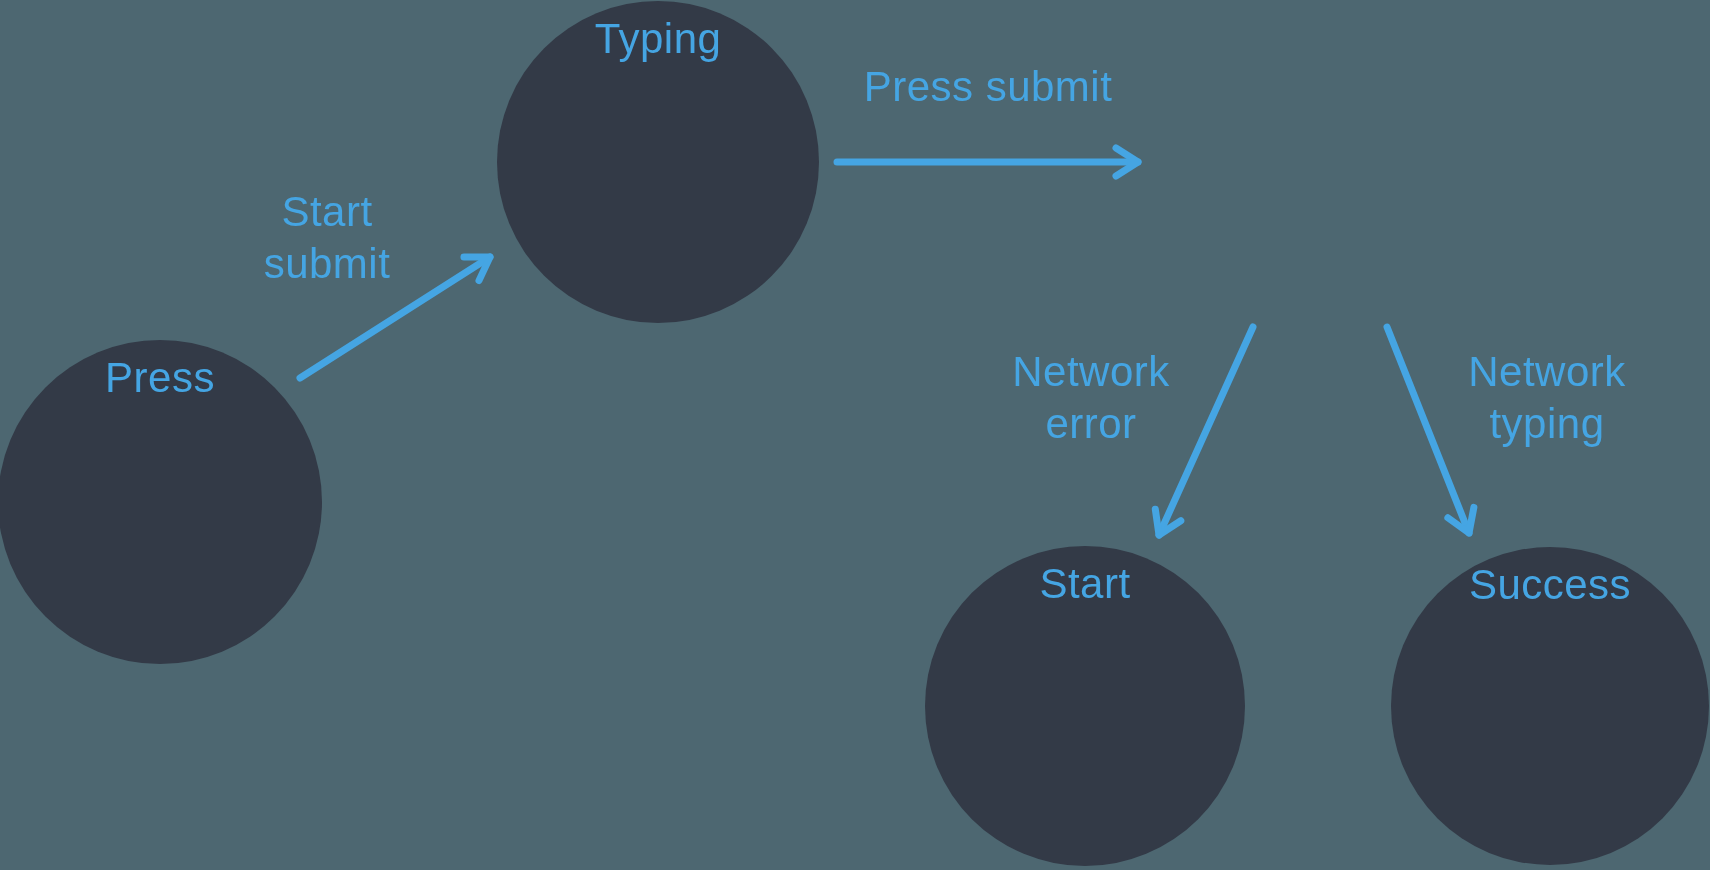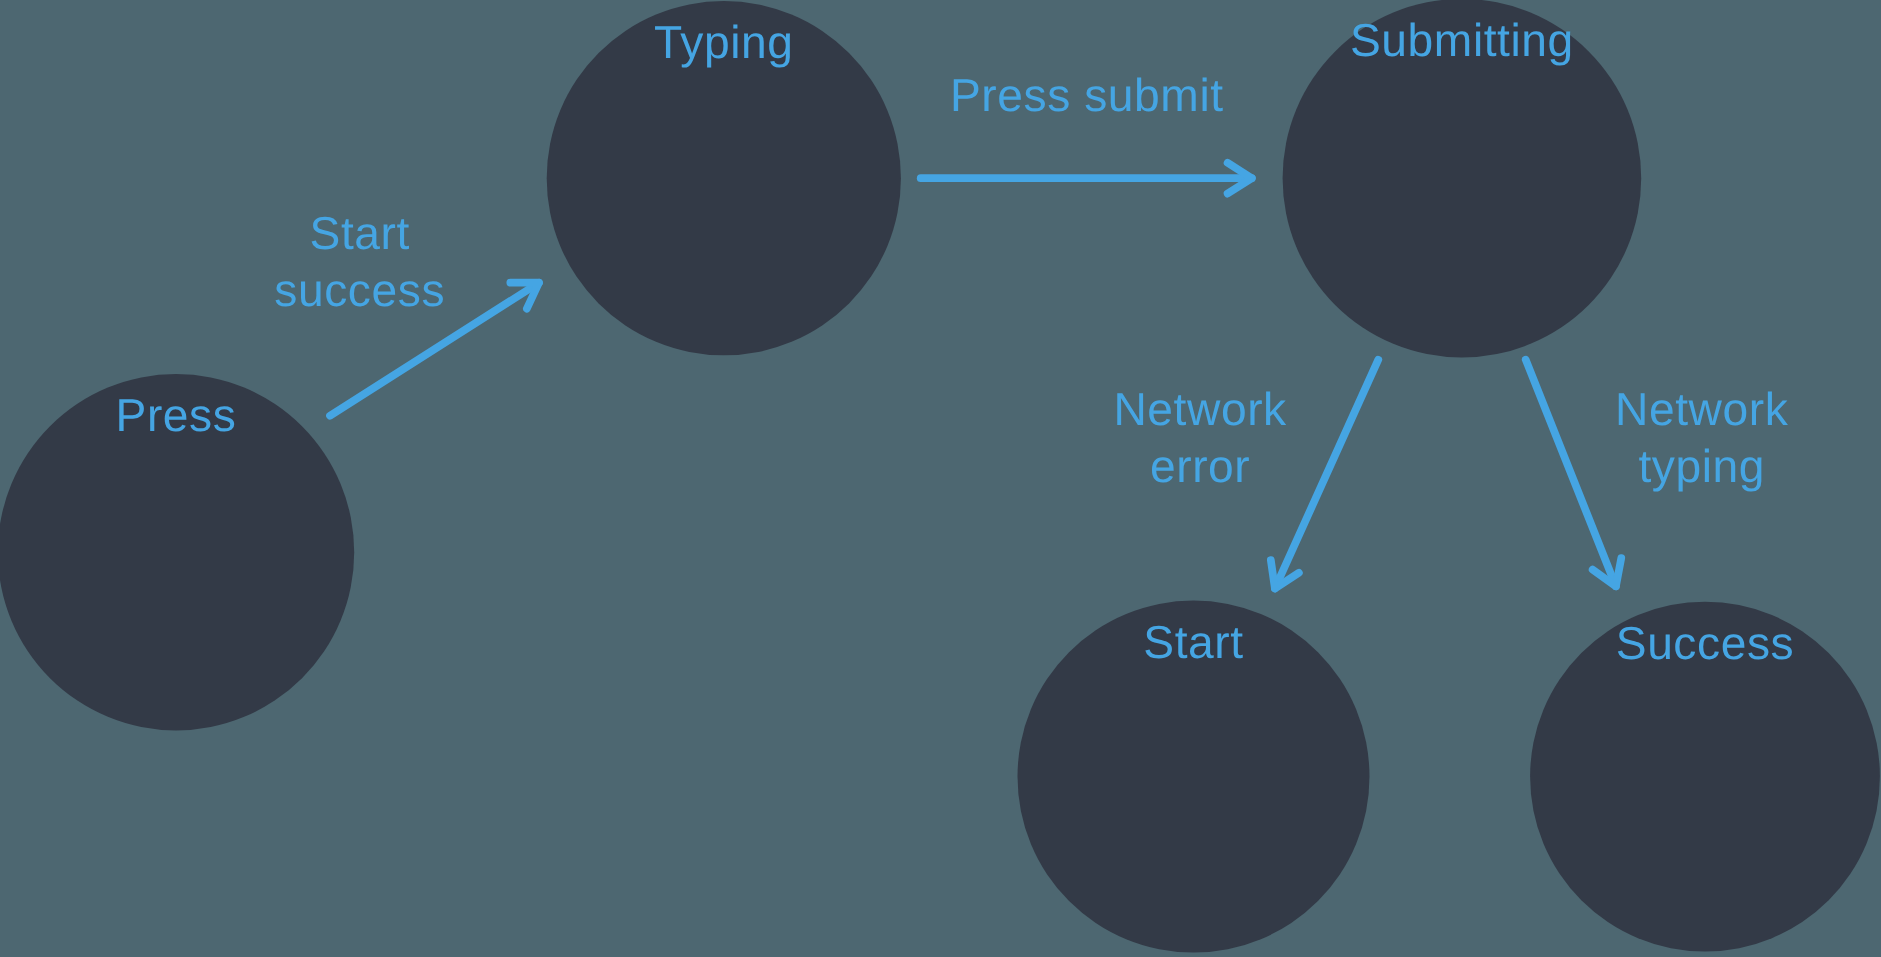--- a/index.html
+++ b/index.html
@@ -94,33 +94,30 @@
   </svg>
 
   <div class="node" id="node-empty">
     <span class="node-label">Press</span>
   </div>
 
   <div class="node" id="node-typing">
     <span class="node-label">Typing</span>
   </div>
 
-  <div class="node" id="node-submitting">
-    <span class="node-label">Submitting</span>
-  </div>
 
   <div class="node" id="node-error">
     <span class="node-label">Start</span>
   </div>
 
   <div class="node" id="node-success">
     <span class="node-label">Success</span>
   </div>
 
-  <div class="edge-label" id="edge-label-0">Start success</div>
+  <div class="edge-label" id="edge-label-0">Start submit</div>
 
   <div class="edge-label" id="edge-label-2">Network error</div>
 
   <div class="edge-label" id="edge-label-1">Press submit</div>
 
   <div class="edge-label" id="edge-label-3">Network typing</div>
 
 </div>
 
 </body></html>

